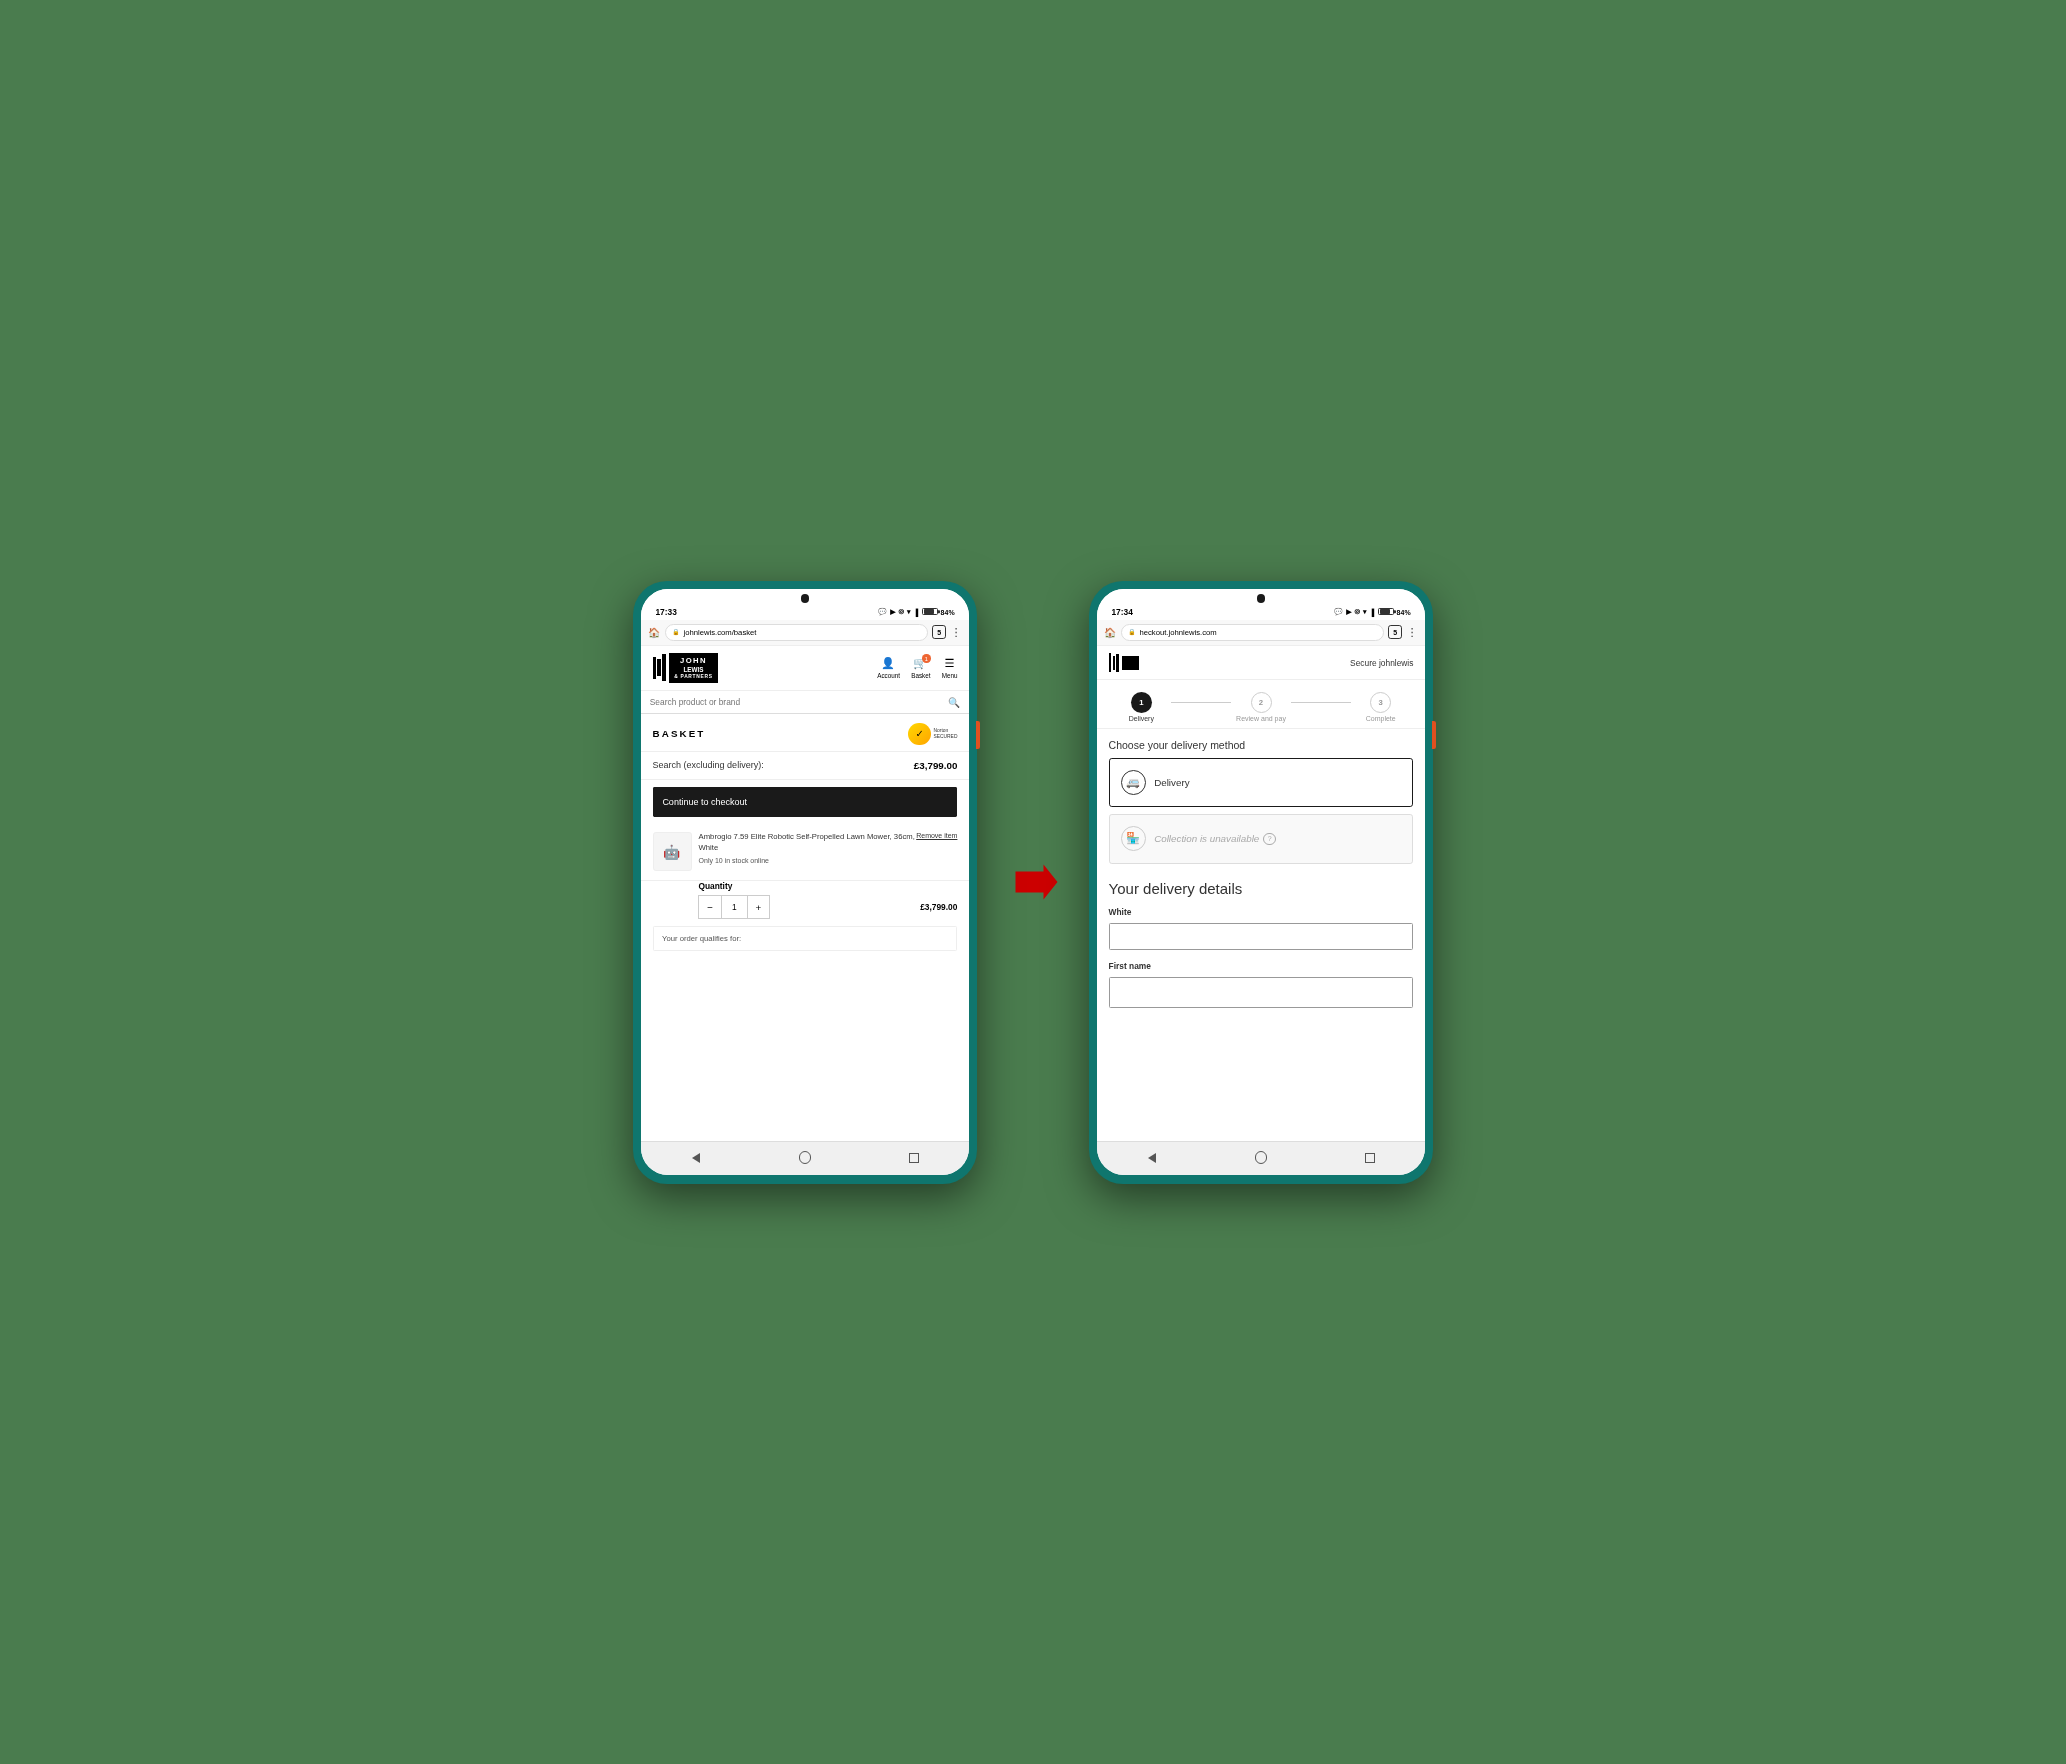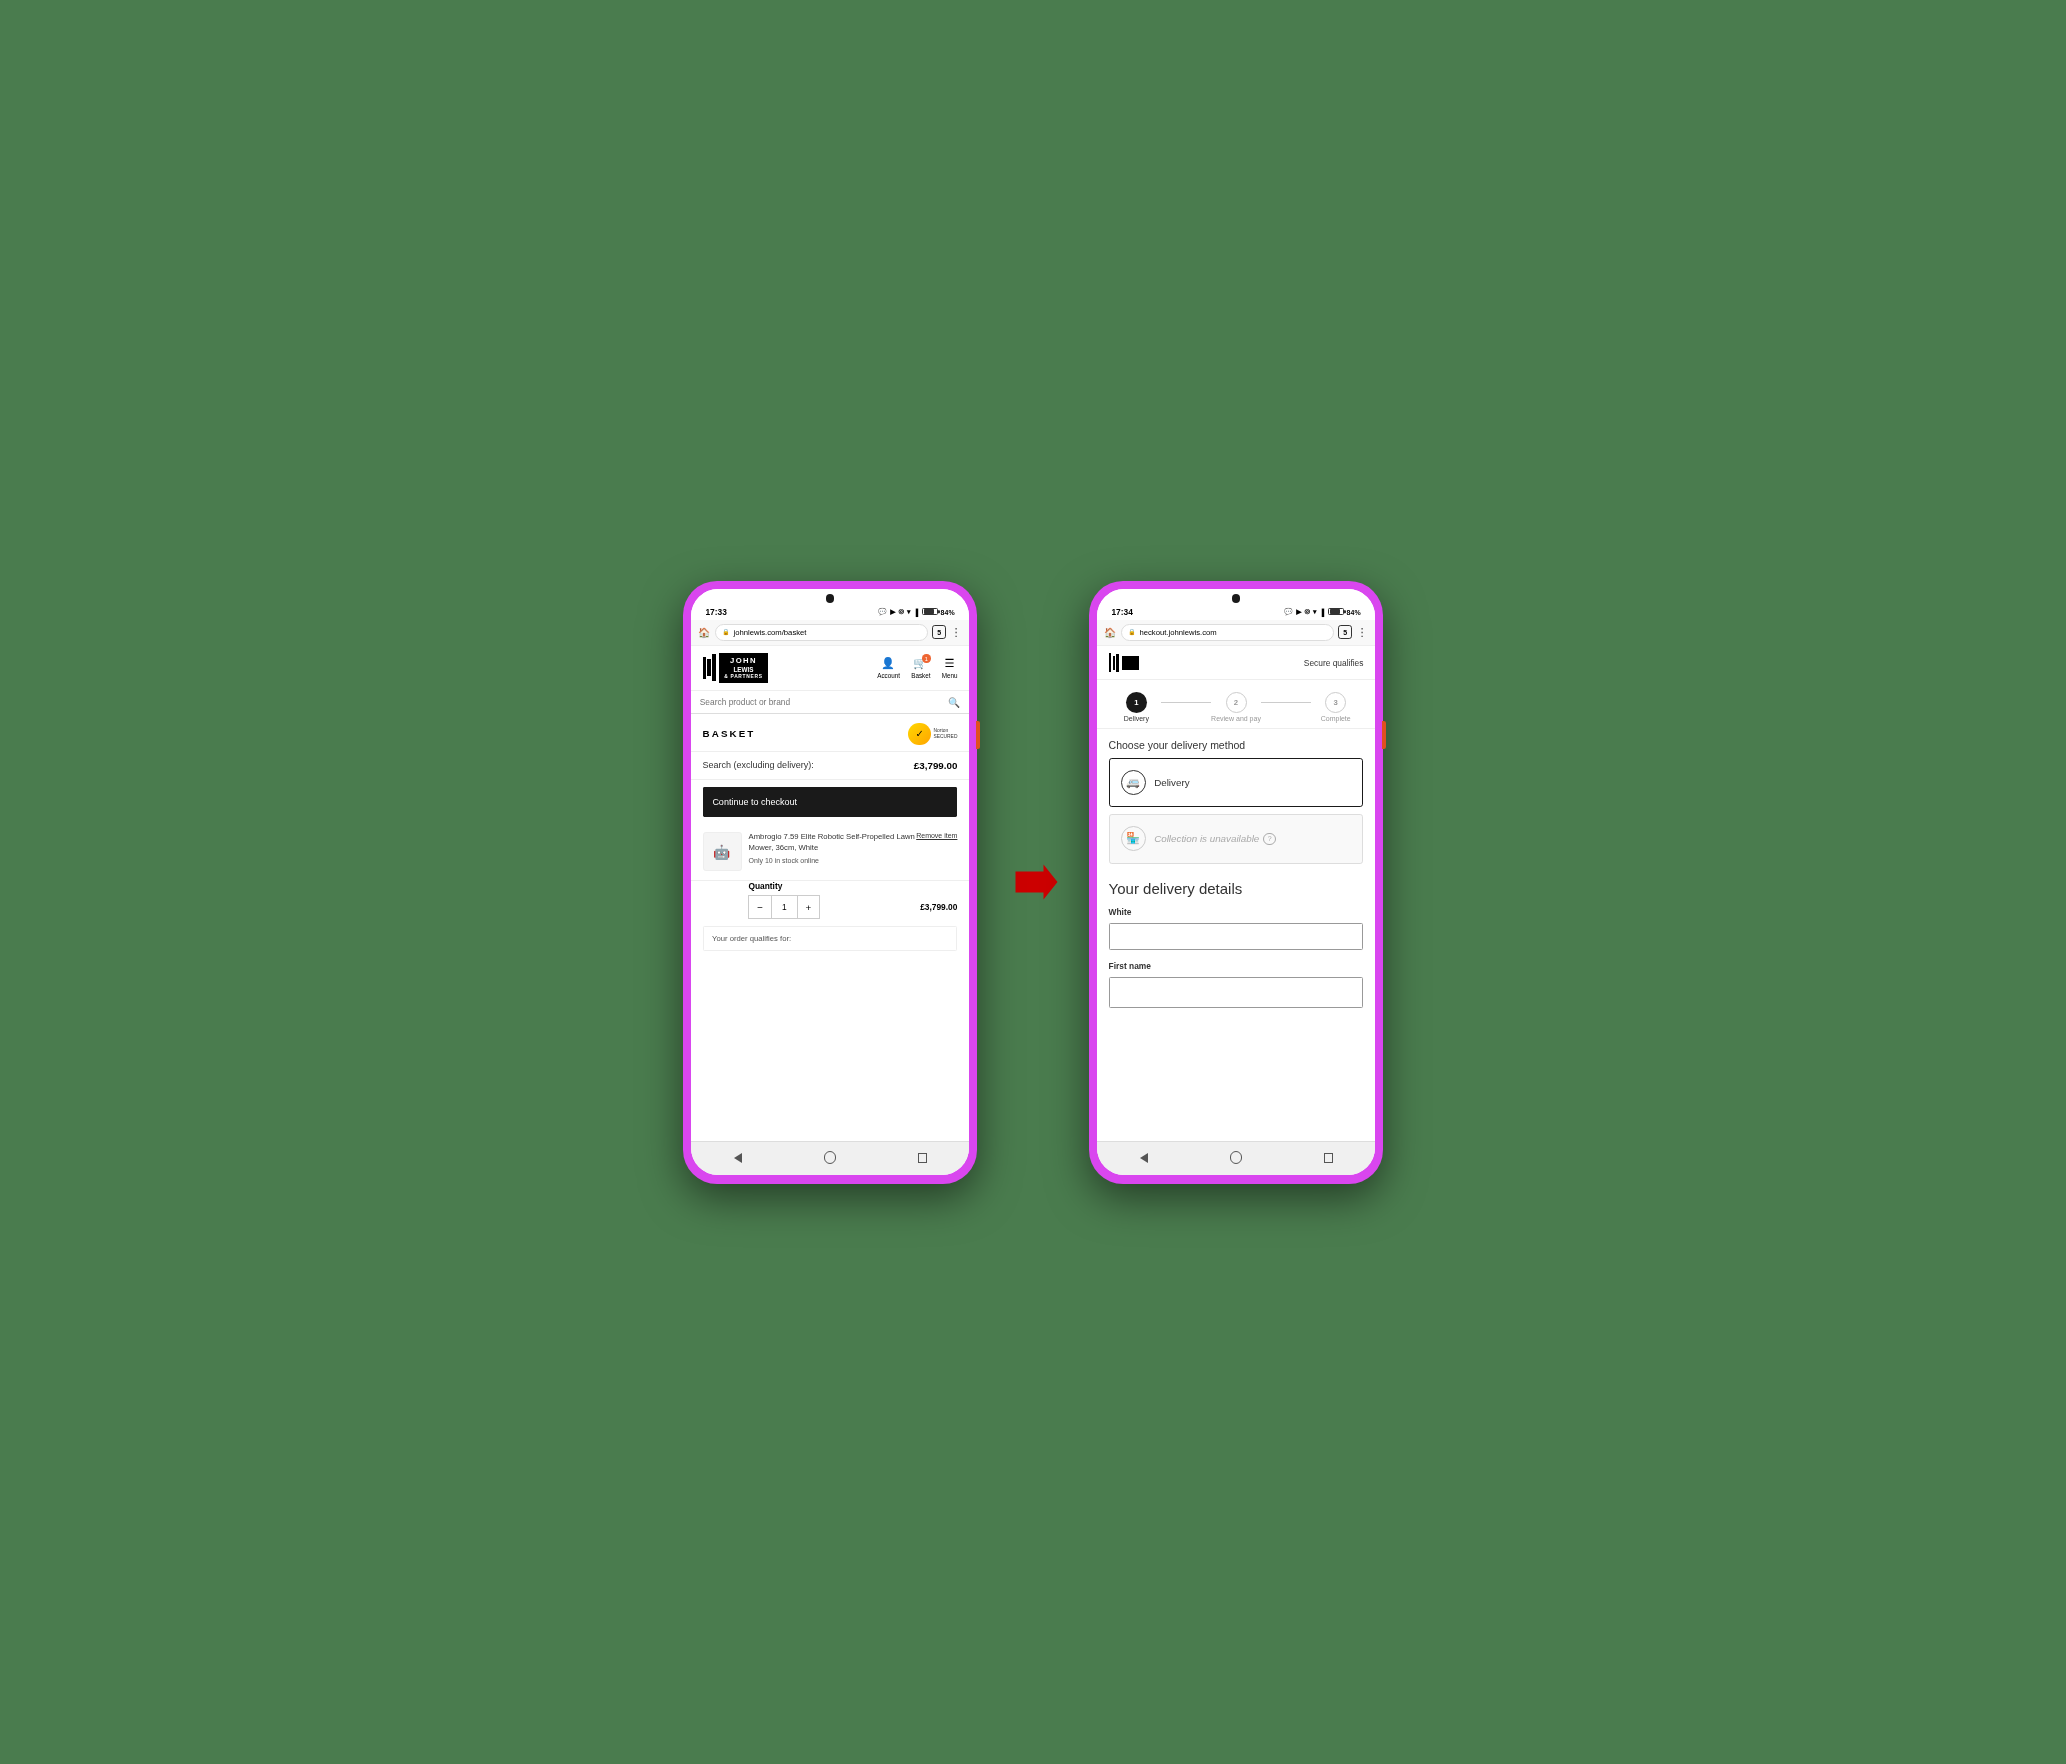--- a/index.html
+++ b/index.html
@@ -21,23 +21,23 @@
       width: 56px;
       height: 42px;
       display: flex;
       align-items: center;
       justify-content: center;
       flex-shrink: 0;
     }
 
     
     .phone {
-      width: 294px;
+      width: 344px;
       height: 603px;
-      background: #d946ef;
+      background: #0f766e;
       border-radius: 34px;
       padding: 8.4px;
       position: relative;
       box-shadow: 0 14px 42px rgba(0,0,0,0.5);
     }
     .phone-inner {
       width: 100%;
       height: 100%;
       background: #fff;
       border-radius: 27px;
@@ -687,21 +687,21 @@
 
         <div class="checkout-top">
           <div class="checkout-logo-mini">
             <div style="display:flex;gap:1.4px;align-items:center;">
               <div style="width:2.8px;height:19.6px;background:#000;"></div>
               <div style="width:2.1px;height:14px;background:#000;"></div>
               <div style="width:2.8px;height:18px;background:#000;"></div>
               <div style="width:17px;height:14px;background:#000;margin-left:1.4px;"></div>
             </div>
           </div>
-          <span class="secure-text">Secure qualifies</span>
+          <span class="secure-text">Secure johnlewis</span>
         </div>
 
         <div class="progress-bar-area">
           <div class="progress-step">
             <div class="step-circle active">1</div>
             <span class="step-label">Delivery</span>
           </div>
           <div class="progress-line"></div>
           <div class="progress-step">
             <div class="step-circle inactive">2</div>

